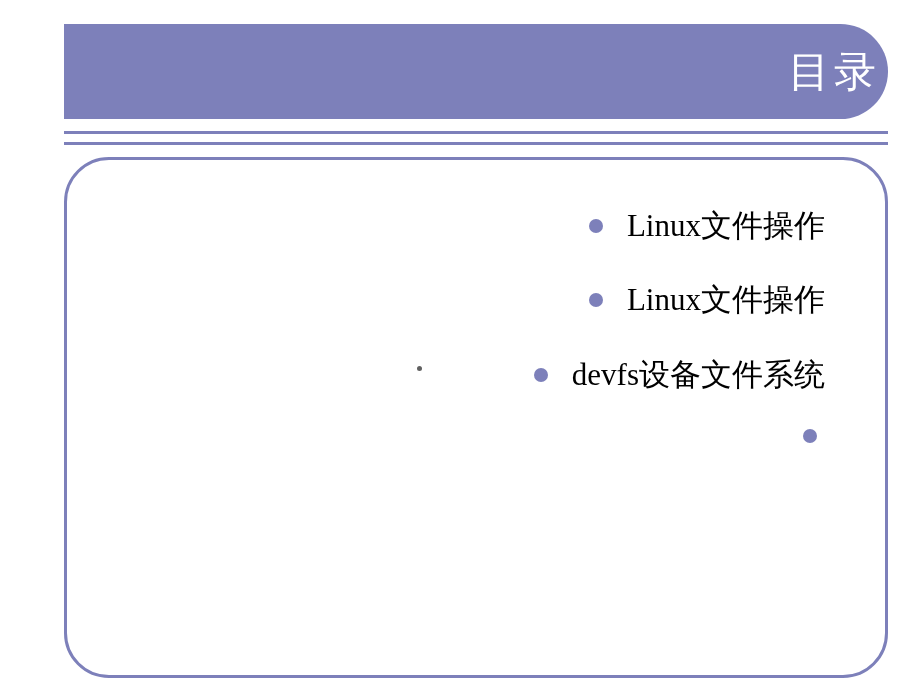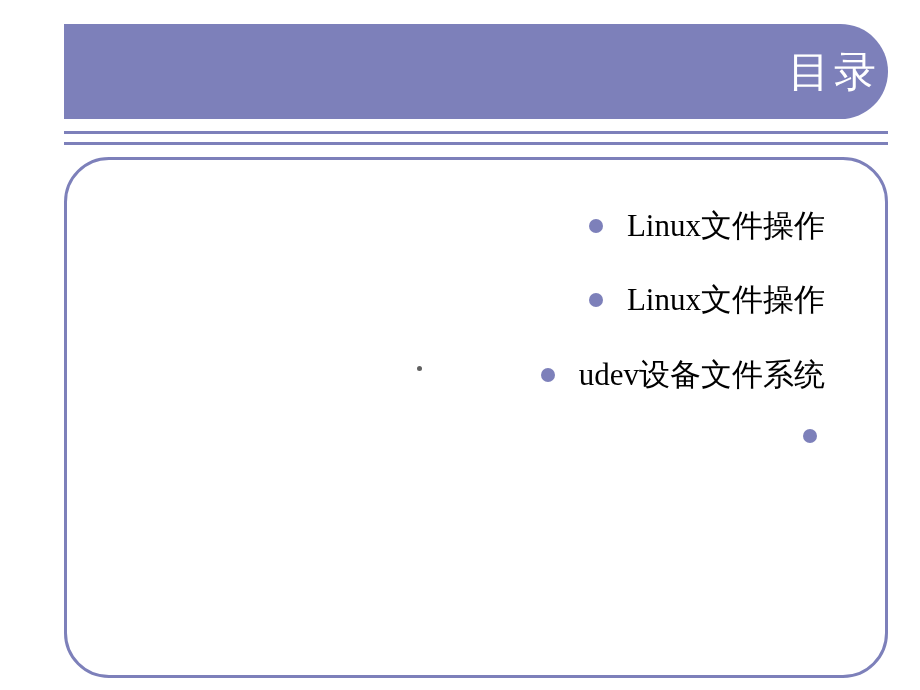--- a/index.html
+++ b/index.html
@@ -109,21 +109,21 @@
     <li class="bullet-item">
       <span class="bullet-dot"></span>
       <span class="bullet-text">Linux文件操作</span>
     </li>
     <li class="bullet-item">
       <span class="bullet-dot"></span>
       <span class="bullet-text">Linux文件操作</span>
     </li>
     <li class="bullet-item">
       <span class="bullet-dot"></span>
-      <span class="bullet-text">udev设备文件系统</span>
+      <span class="bullet-text">devfs设备文件系统</span>
     </li>
     <li class="bullet-item">
       <span class="bullet-dot"></span>
     </li>
   </ul>
 </div>
 
 <div class="center-dot"></div>
 
 </body></html>

